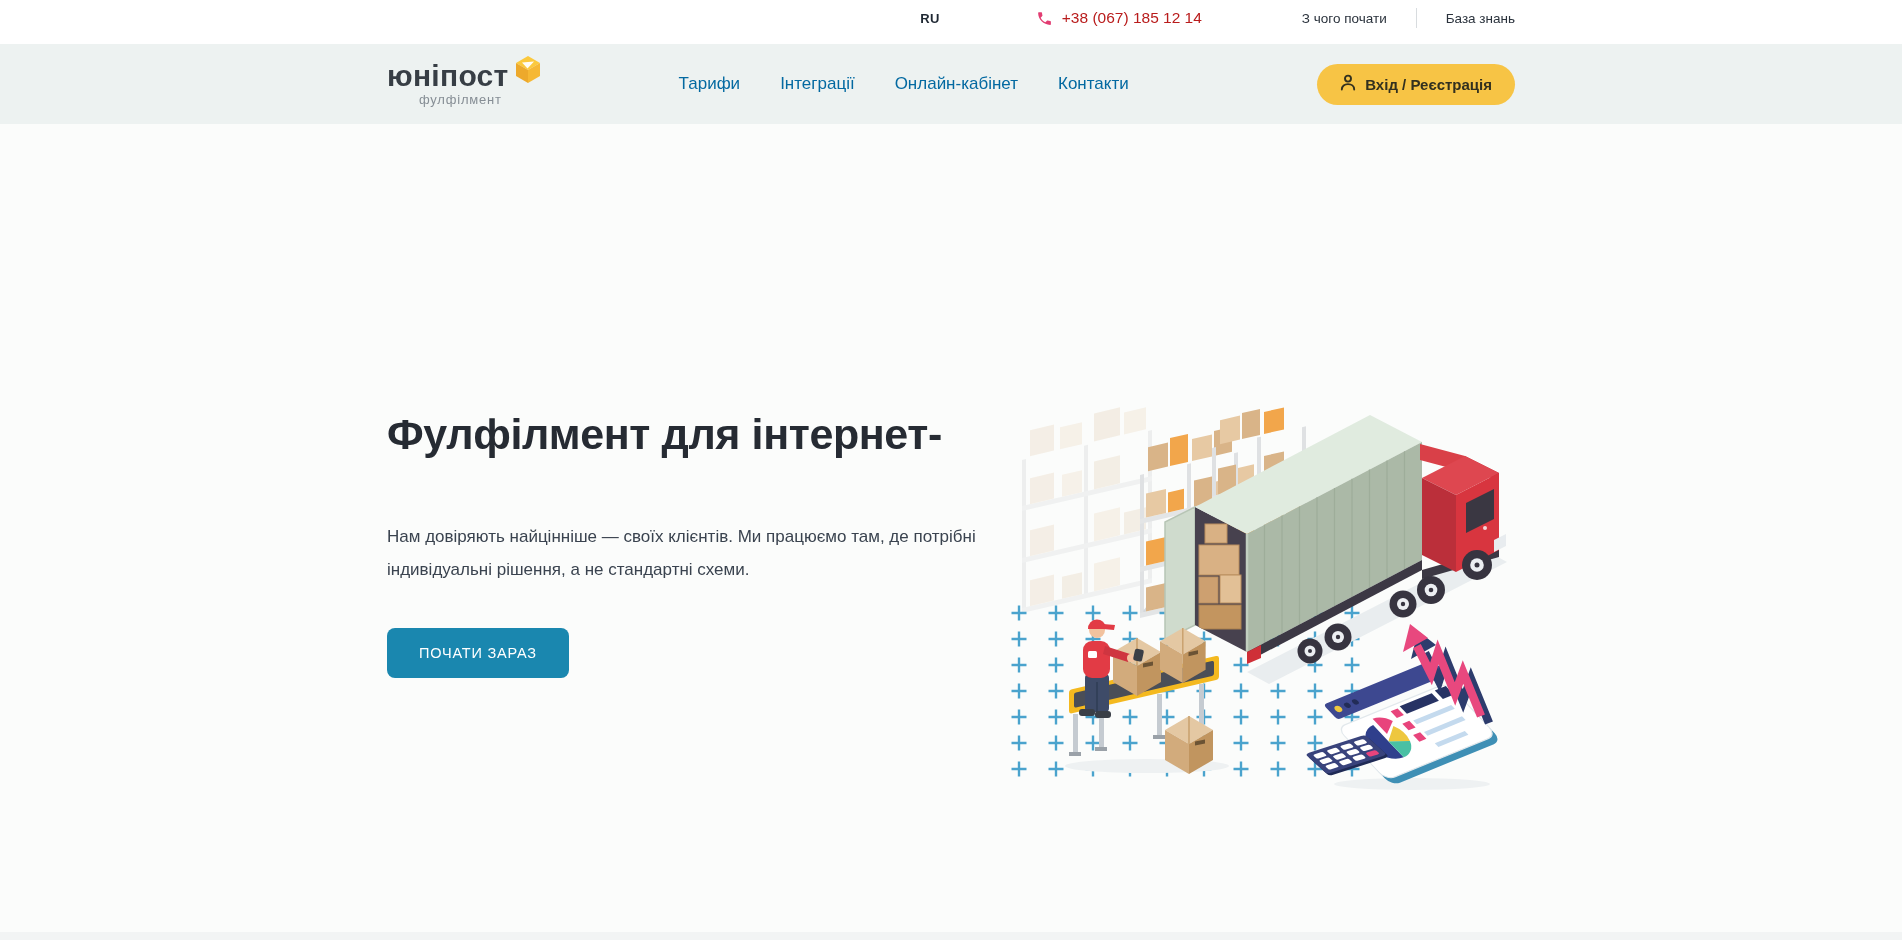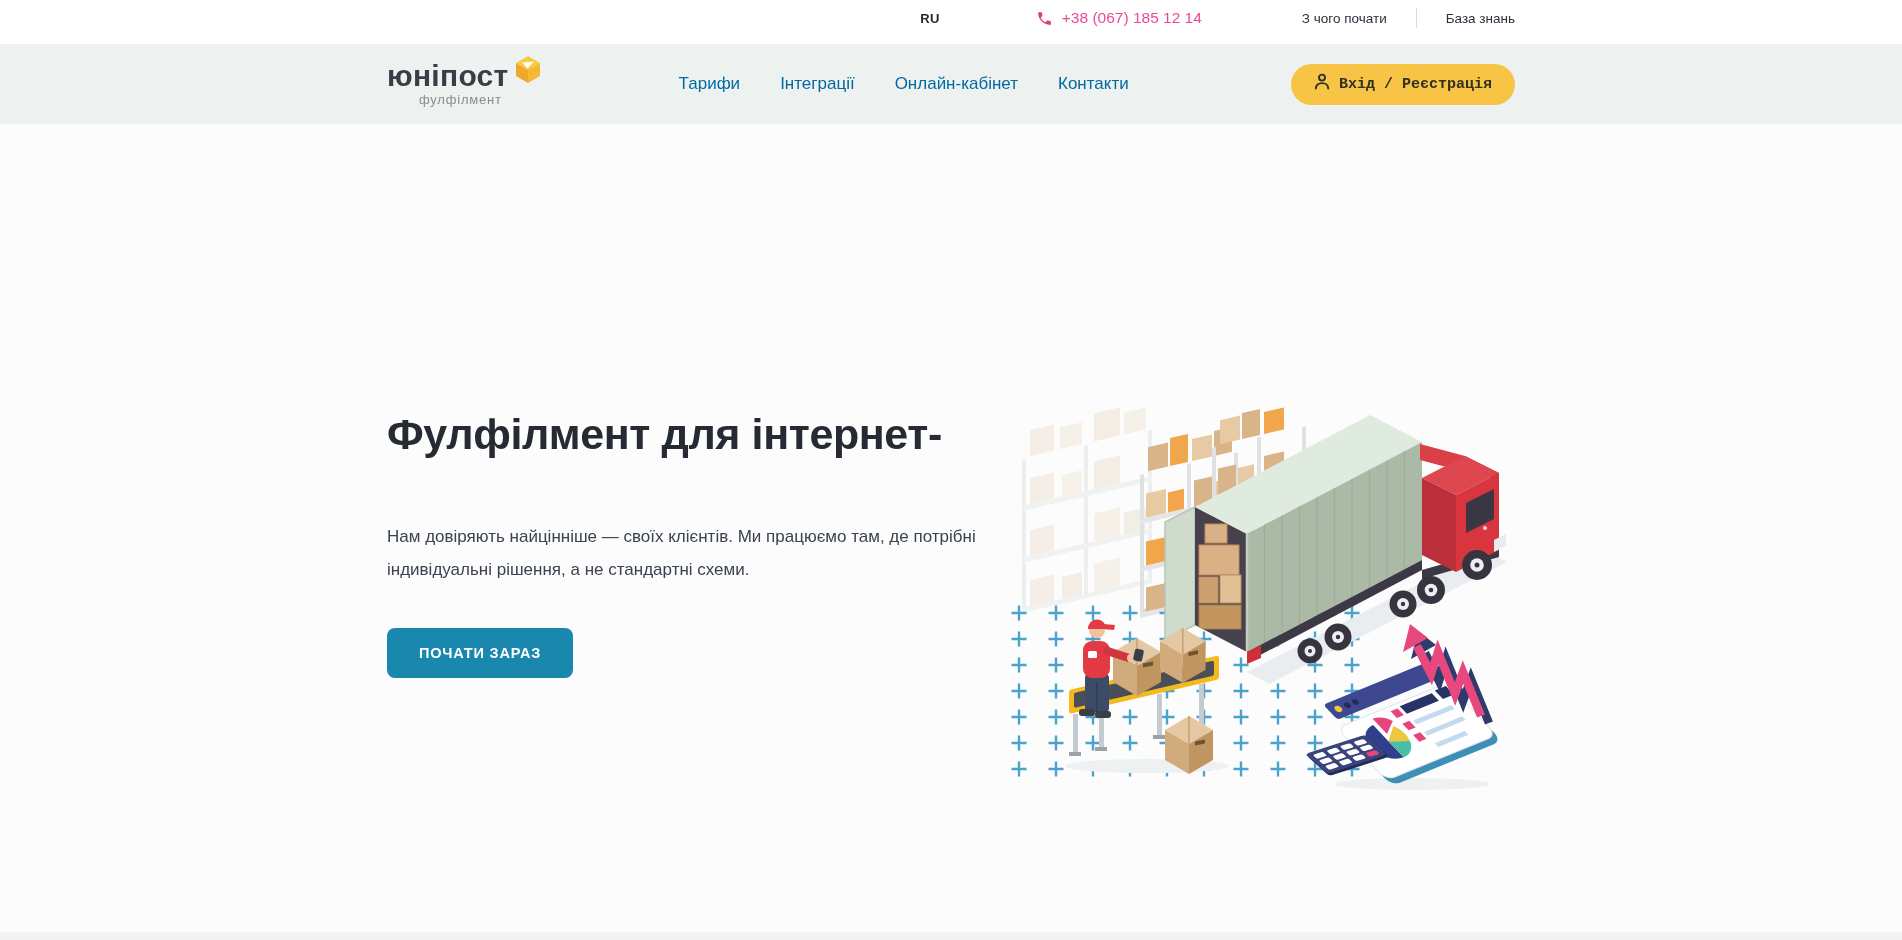--- a/index.html
+++ b/index.html
@@ -10,60 +10,60 @@
     position:relative;
     overflow:hidden;
     color:#262b33;
   }
   .container { width:1128px; margin:0 auto; position:relative; }
 
   
   .topbar { background:#ffffff; height:44px; }
   .topbar .container { height:36px; display:flex; align-items:center; justify-content:flex-end; }
   .lang { font-size:13px; font-weight:700; letter-spacing:.4px; color:#1f2833; margin-right:96px; cursor:pointer; }
-  .phone { display:flex; align-items:center; gap:9px; margin-right:100px; text-decoration:none; color:#ec4899; font-size:15.5px; font-weight:500;justify-content:flex-end; }
+  .phone { display:flex; align-items:center; gap:9px; margin-right:100px; text-decoration:none; color:#b91c1c; font-size:15.5px; font-weight:500;justify-content:flex-end; }
   .phone svg { display:block; }
   .top-link { font-size:13.5px; color:#2a323c; text-decoration:none; cursor:pointer; }
   .top-divider { width:1px; height:20px; background:#d8dcdf; margin:0 29px; }
 
   
   .header { background:#edf2f1; height:80px; }
   .header .container { height:80px; display:flex; align-items:center; }
   .logo { display:flex; flex-direction:column; cursor:pointer; }
   .logo-row { display:flex; align-items:flex-start; }
   .logo-word { font-size:30px; font-weight:700; color:#373e45; letter-spacing:.3px; line-height:1; }
   .logo-cube { margin-left:4px; margin-top:-7px; }
   .logo-sub { font-size:13px; color:#868e95; letter-spacing:.8px; margin-top:1px;margin-left:32px; }
   .nav { display:flex; gap:40px; margin-left:136px; }
   .nav a { font-size:17px; color:#0369a1; text-decoration:none; cursor:pointer; }
   .login-btn {
     margin-left:auto; display:flex; align-items:center; gap:9px;
     background:#f7c445; border:none; border-radius:21px;
     height:41px; padding:0 23px; cursor:pointer;
-    font-family:Liberation Mono, monospace;
+    font-family:Liberation Sans, sans-serif;
     font-size:15px; font-weight:700; color:#32301f;
   }
 
   
   .hero { position:relative; height:816px; }
   .hero-title { padding-top:286px; }
   .hero-title div {
     font-size:43px; line-height:48px; font-weight:800;
     color:#262b33; letter-spacing:-0.4px; white-space:nowrap;
   }
   .hero-desc {
     margin-top:62px; width:612px;
     font-size:17px; line-height:33px; color:#3a434f;
   }
   .cta-btn {
     margin-top:42px; display:inline-block;
     background:#1a87af; color:#ffffff; border:none; border-radius:8px;
     padding:17px 32px; cursor:pointer;
     font-family:"Liberation Sans", sans-serif;
-    font-size:14.5px; font-weight:700; letter-spacing:.8px;
+    font-size:14.5px; font-weight:400; letter-spacing:.8px;
   }
   .illustration { position:absolute; left:620px; top:276px; width:500px; height:390px; }
   .bottom-edge { position:absolute; left:0; right:0; bottom:0; height:8px; background:#f2f4f4; }
 </style>
 </head>
 <body>
 
 <div class="topbar">
   <div class="container">
     <span class="lang">RU</span>

